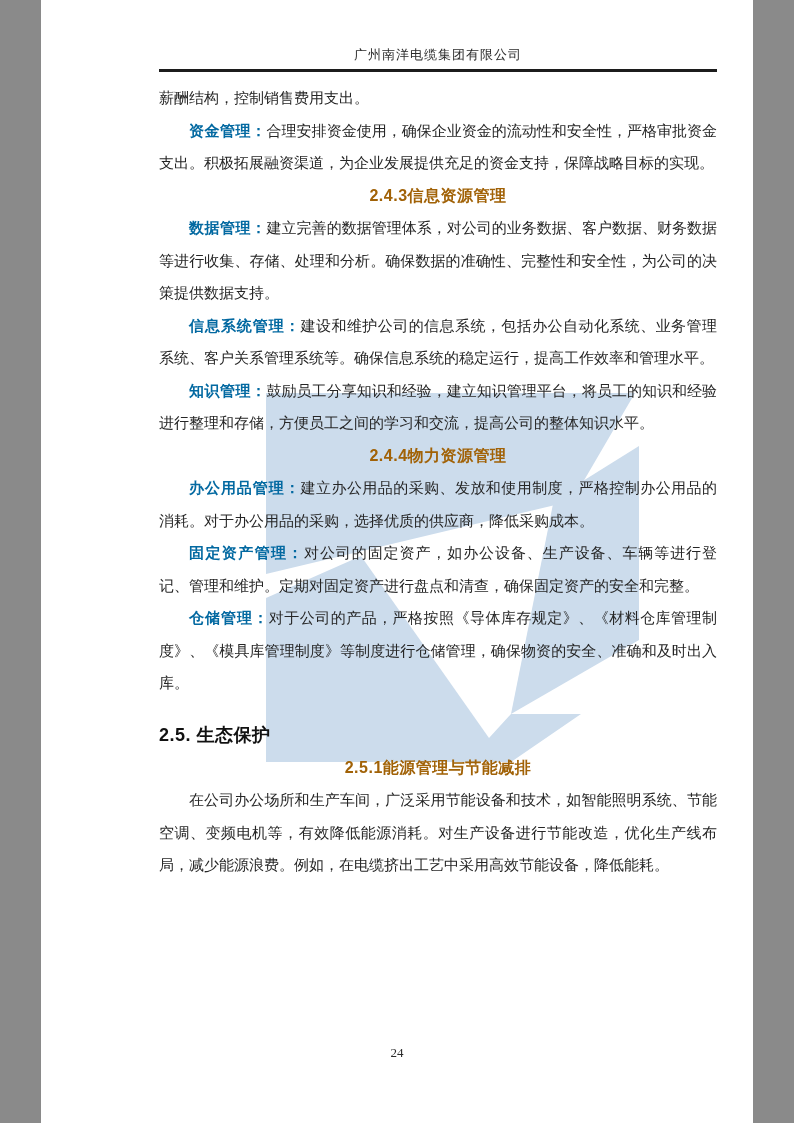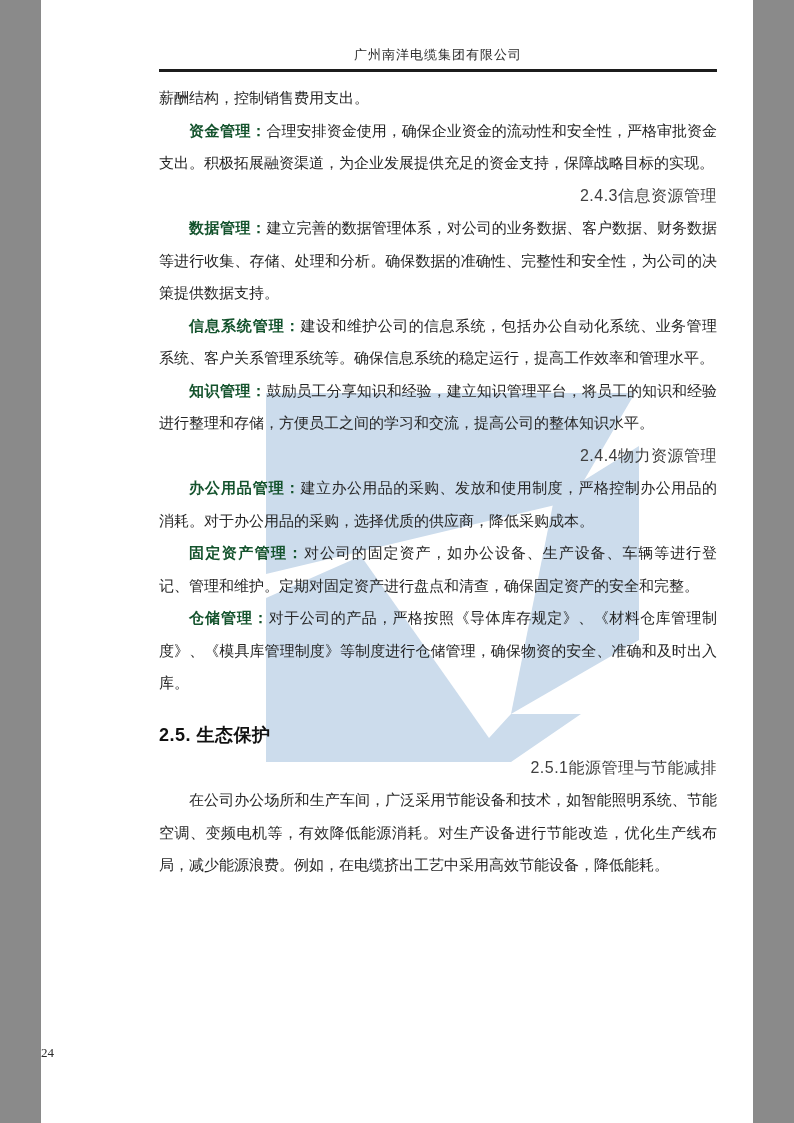--- a/index.html
+++ b/index.html
@@ -43,48 +43,48 @@
     text-align:justify;
   }
   .para{
     margin:0;
     text-indent:2em;
   }
   .para.no-indent{text-indent:0;}
   .para .lead{
     font-weight:bold;
     font-family:Liberation Serif, serif;
-    color:#14532d;
+    color:#0369a1;
     letter-spacing:0.5px;
   }
   .heading3{
     margin:0;
     font-size:16px;
     line-height:32.5px;
-    font-weight:normal;
+    font-weight:bold;
     font-family:"Liberation Sans","DejaVu Sans",sans-serif;
-    color:#404040;
+    color:#a16207;
     letter-spacing:0.5px;
-    text-align:right;
+    text-align:center;
   }
   .heading2{
     margin:18px 0 0 0;
     font-size:18px;
     line-height:34px;
     font-weight:bold;
     font-family:"Liberation Sans","DejaVu Sans",sans-serif;
     color:#111111;
     letter-spacing:0.5px;
     text-align:left;
   }
   .page-footer{
     position:absolute;
     left:0;right:0;
     bottom:62px;
-    text-align:left;
+    text-align:center;
     font-size:13px;
     color:#2a2a2a;
     z-index:1;
   }
 </style>
 </head>
 <body>
 
 <div class="page">
 

